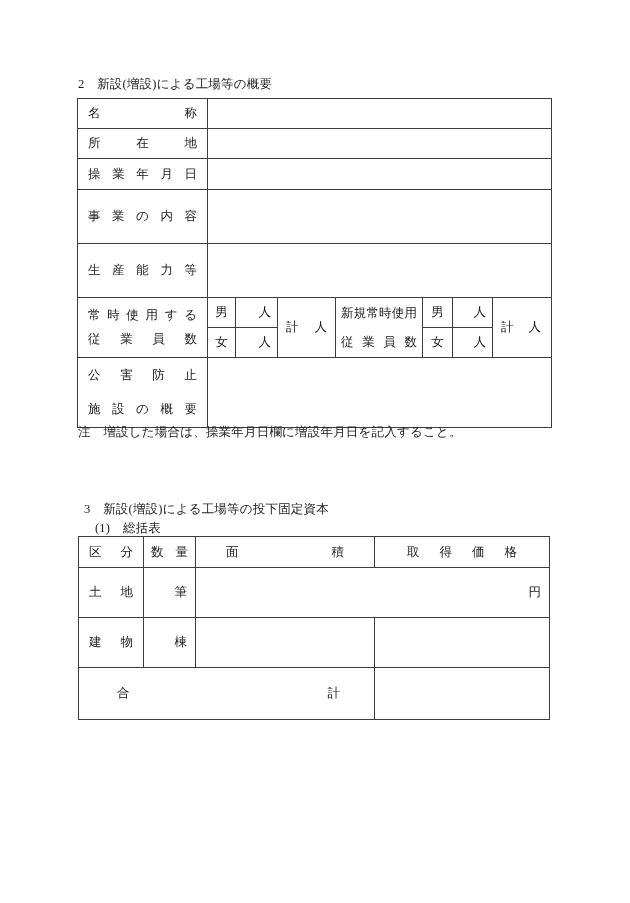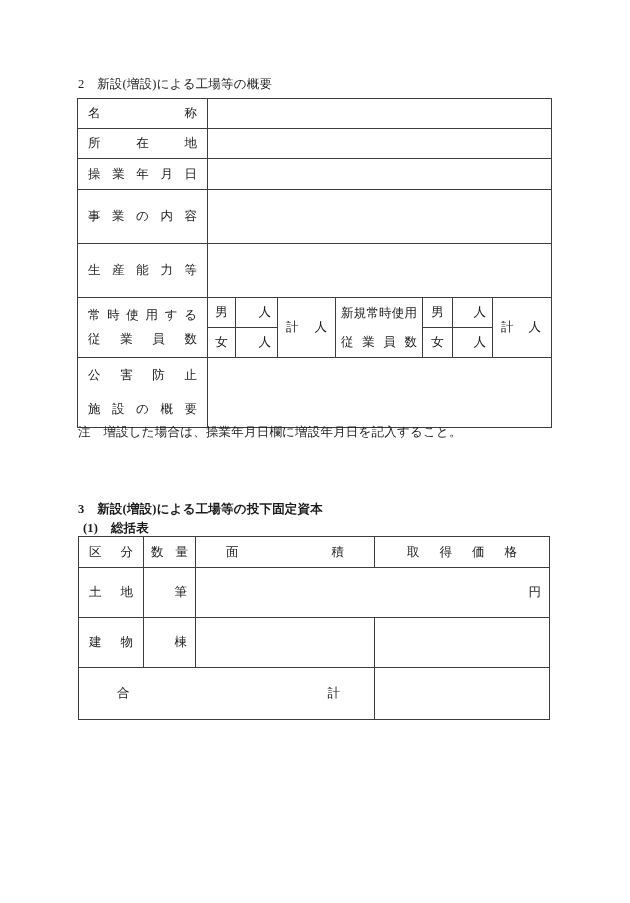--- a/index.html
+++ b/index.html
@@ -210,22 +210,22 @@
             <span>要</span>
           </div>
       </div>
       <div class="val"></div>
     </div>
 
   </div>
 
   <div class="heading" style="left:78px; top:424px;">注　増設した場合は、操業年月日欄に増設年月日を記入すること。</div>
 
-  <div class="heading" style="left:78px; top:501px;font-weight:bold;">3　新設(増設)による工場等の投下固定資本</div>
-  <div class="heading" style="left:83px; top:520px;font-weight:bold;">(1)　総括表</div>
+  <div class="heading" style="left:84px; top:501px;">3　新設(増設)による工場等の投下固定資本</div>
+  <div class="heading" style="left:95px; top:520px;">(1)　総括表</div>
 
   <div class="tbl" style="left:78px; top:536px; width:472px;">
 
     <div class="row" style="height:30px">
       <div class="c c1">
         <div class="jchars">
             <span>区</span>
             <span>分</span>
           </div>
       </div>

